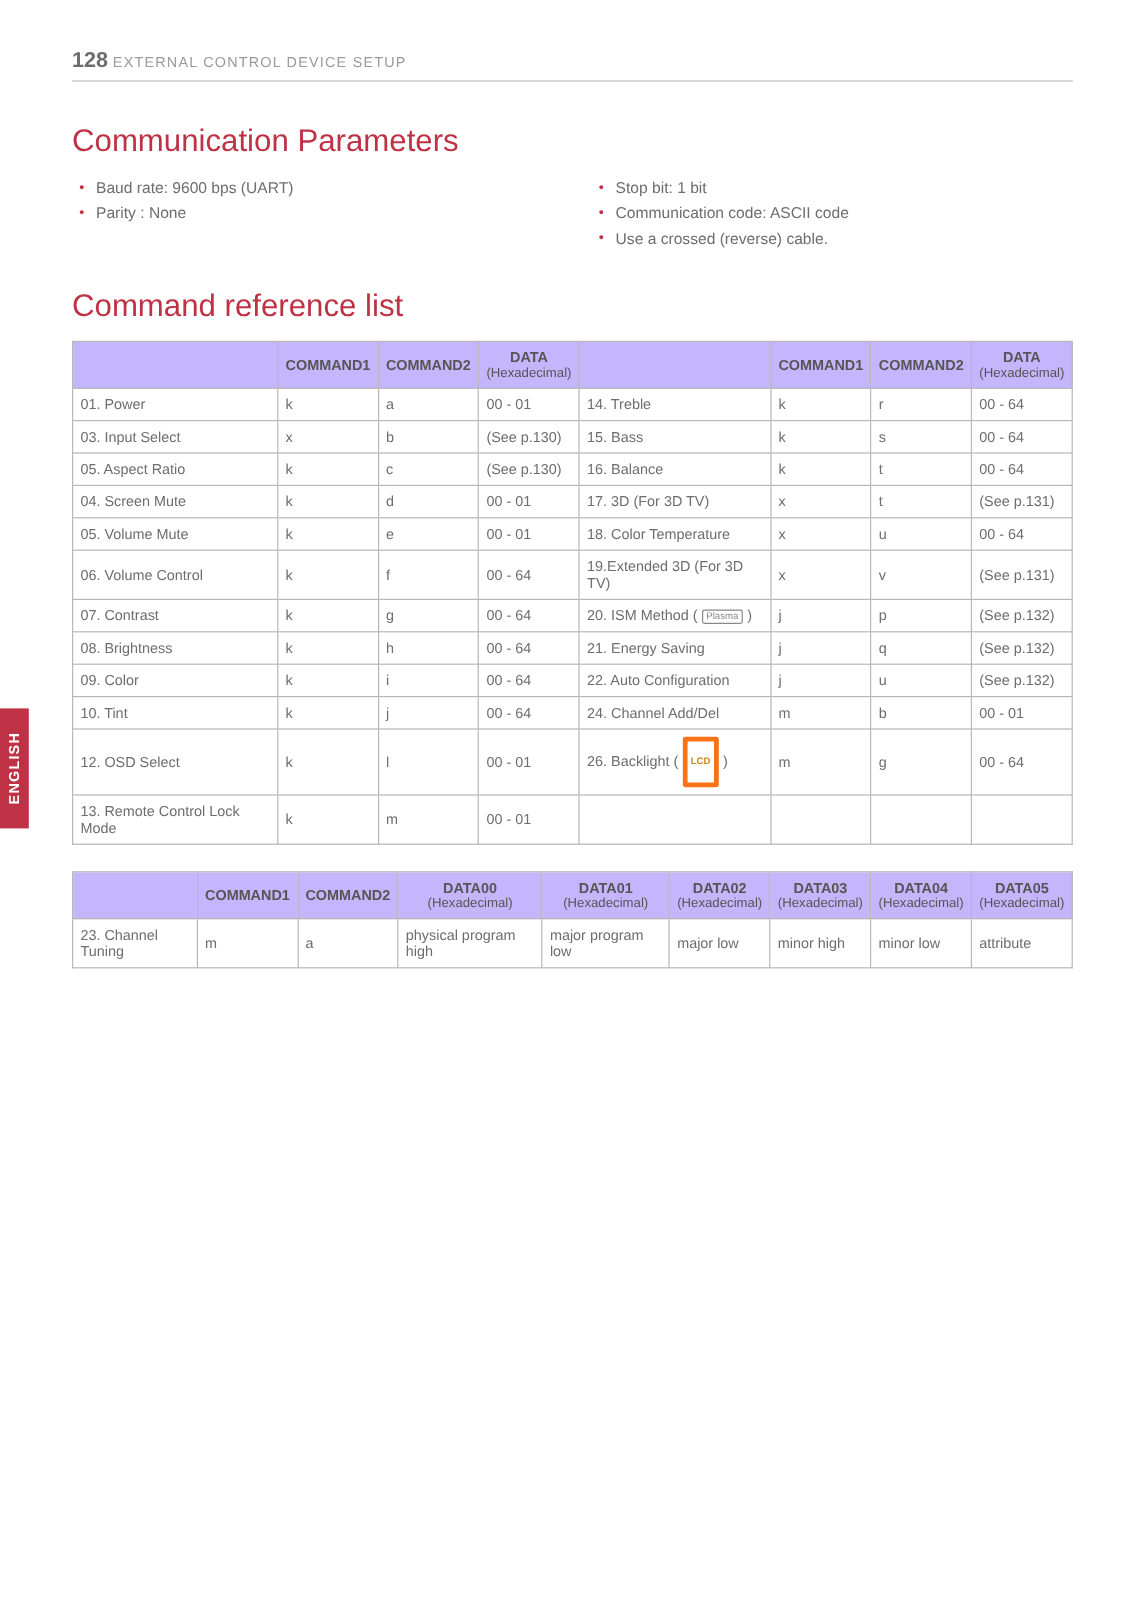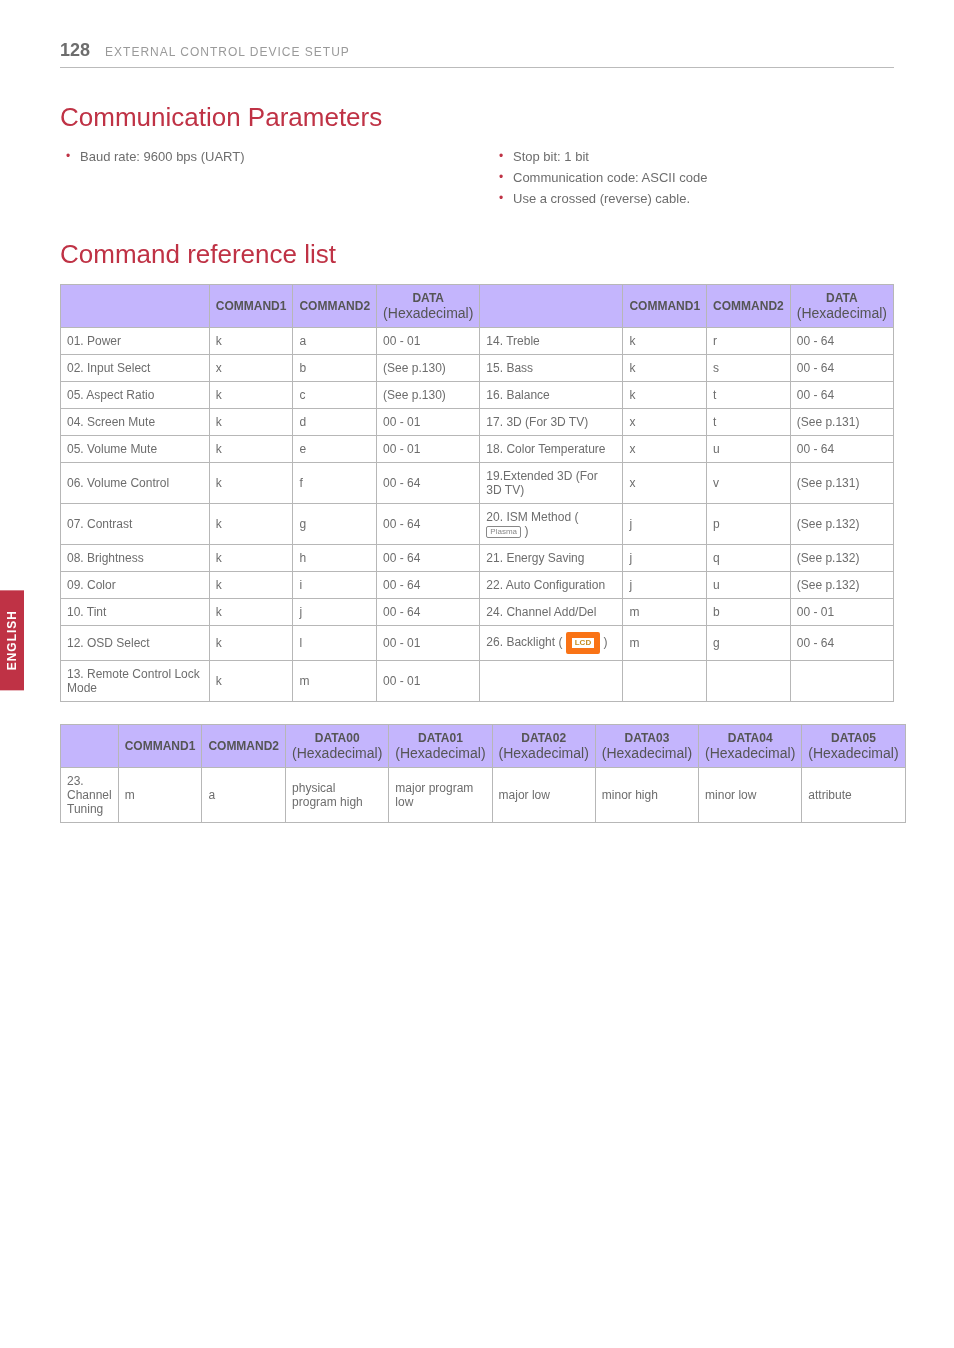--- a/index.html
+++ b/index.html
@@ -11,21 +11,21 @@
     position: relative;
   }
   .page-header-line {
     border-top: 1px solid #bbb;
     margin-top: 6px;
     margin-bottom: 34px;
   }
   .page-header {
     display: flex;
     align-items: baseline;
-    gap: 15px;
+    gap: 4px;
   }
   .page-number {
     font-size: 18px;
     font-weight: 600;
     color: #6d6d6d;
   }
   .page-section-title {
     font-size: 12px;
     letter-spacing: 1px;
     color: #9a9a9a;
@@ -77,21 +77,21 @@
   }
   table.ref th {
     background: #c4b5fd;
     font-weight: 600;
     color: #555;
     text-align: center;
   }
   table.ref th .sub {
     display: block;
     font-weight: 400;
-    font-size: 14px;
+    font-size: 11px;
   }
   .empty-cell {
     background: #e8e7e5;
   }
   .side-tab {
     position: absolute;
     left: 0;
     top: 590px;
     background: #bf3245;
     color: #fff;
@@ -107,22 +107,22 @@
     border: 1px solid #888;
     padding: 0 3px;
     font-size: 8px;
     border-radius: 2px;
     color: #888;
     vertical-align: middle;
     line-height: 10px;
   }
   .icon-lcd {
     display: inline-block;
-    border: 6px solid #f97316;
-    padding: 0 3px;
+    border: 4px solid #f97316;
+    padding: 12px 3px;
     font-size: 8px;
     border-radius: 2px;
     color: #c58b1f;
     vertical-align: middle;
     line-height: 10px;
     font-weight: 600;
   }
   table.ref2 {
     margin-top: 22px;
   }
@@ -137,20 +137,21 @@
   <span class="page-section-title">EXTERNAL CONTROL DEVICE SETUP</span>
 </div>
 <div class="page-header-line"></div>
 
 <h2 class="section-heading">Communication Parameters</h2>
 
 <div class="bullets-cols">
   <div class="bullets-col">
     <ul class="bullets">
       <li>Baud rate: 9600 bps (UART)</li>
+      <li>Parity : None</li>
     </ul>
   </div>
   <div class="bullets-col">
     <ul class="bullets">
       <li>Stop bit: 1 bit</li>
       <li>Communication code: ASCII code</li>
       <li>Use a crossed (reverse) cable.</li>
     </ul>
   </div>
 </div>
@@ -175,21 +176,21 @@
         <td>01. Power</td>
         <td>k</td>
         <td>a</td>
         <td>00 - 01</td>
         <td>14. Treble</td>
         <td>k</td>
         <td>r</td>
         <td>00 - 64</td>
       </tr>
       <tr>
-        <td>02. Input Select</td>
+        <td>03. Input Select</td>
         <td>x</td>
         <td>b</td>
         <td>(See p.130)</td>
         <td>15. Bass</td>
         <td>k</td>
         <td>s</td>
         <td>00 - 64</td>
       </tr>
       <tr>
         <td>05. Aspect Ratio</td>

